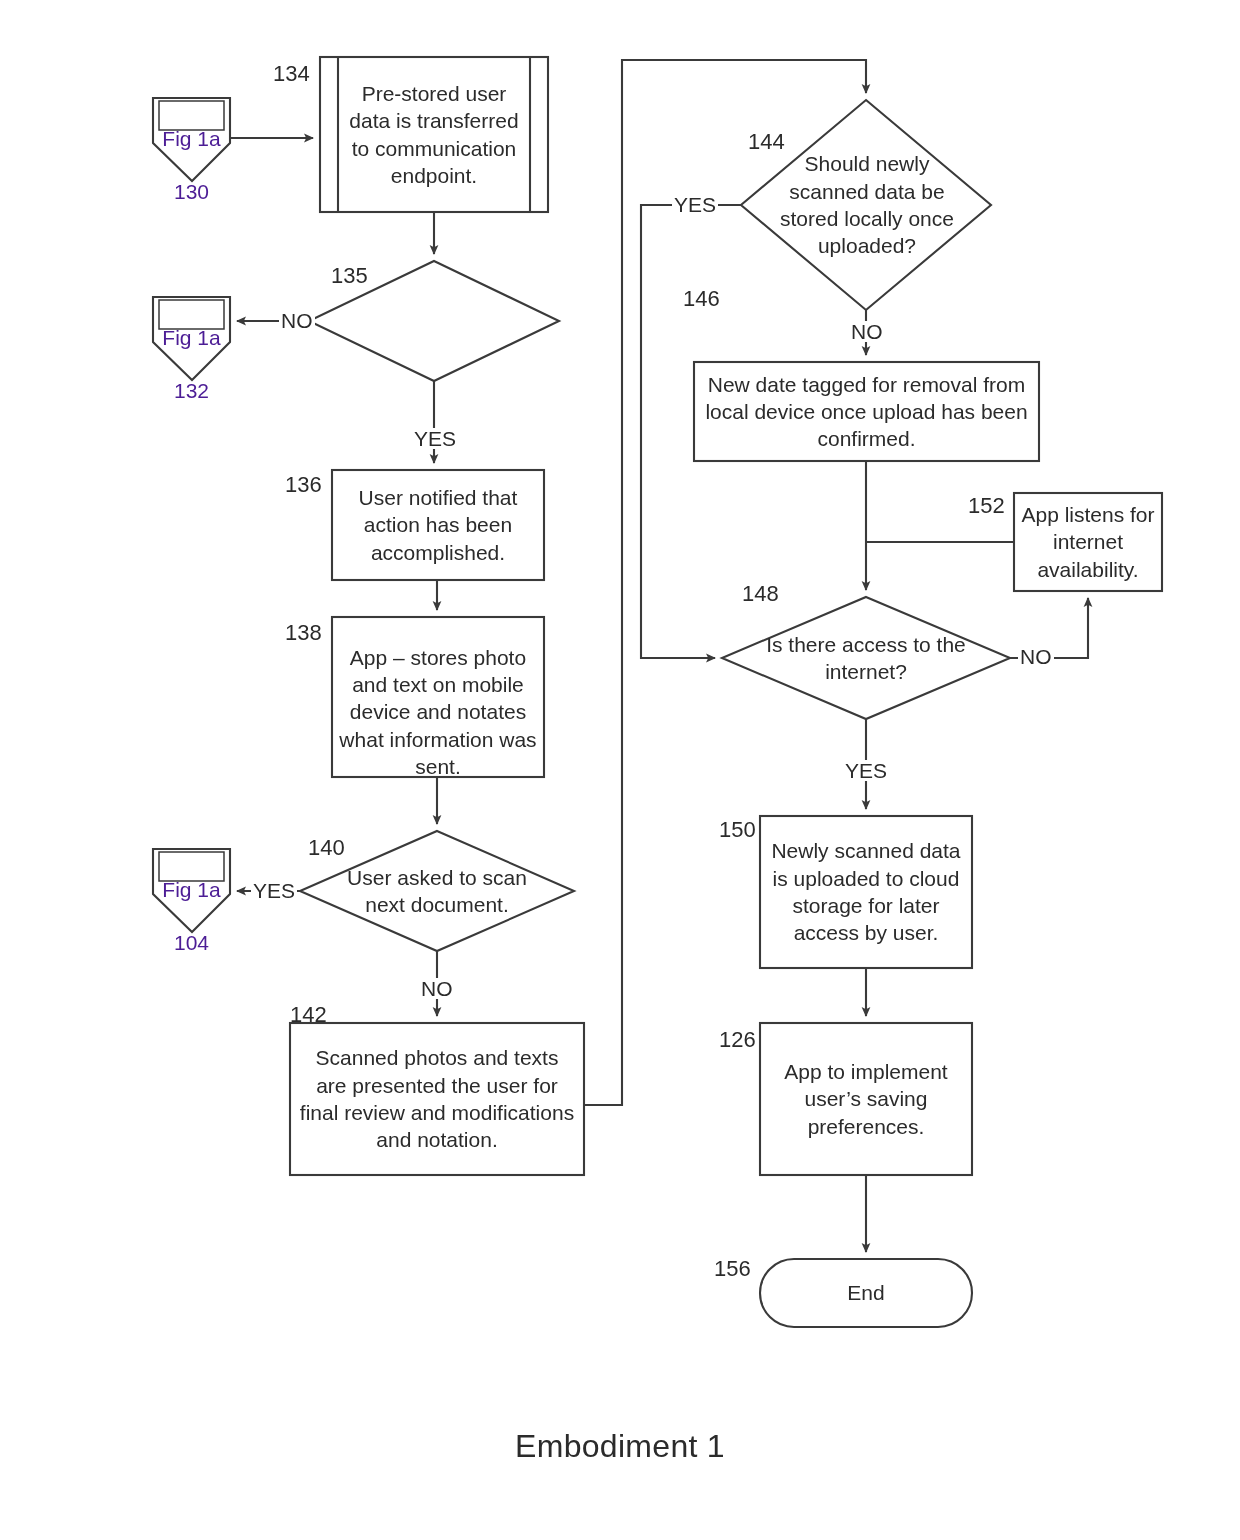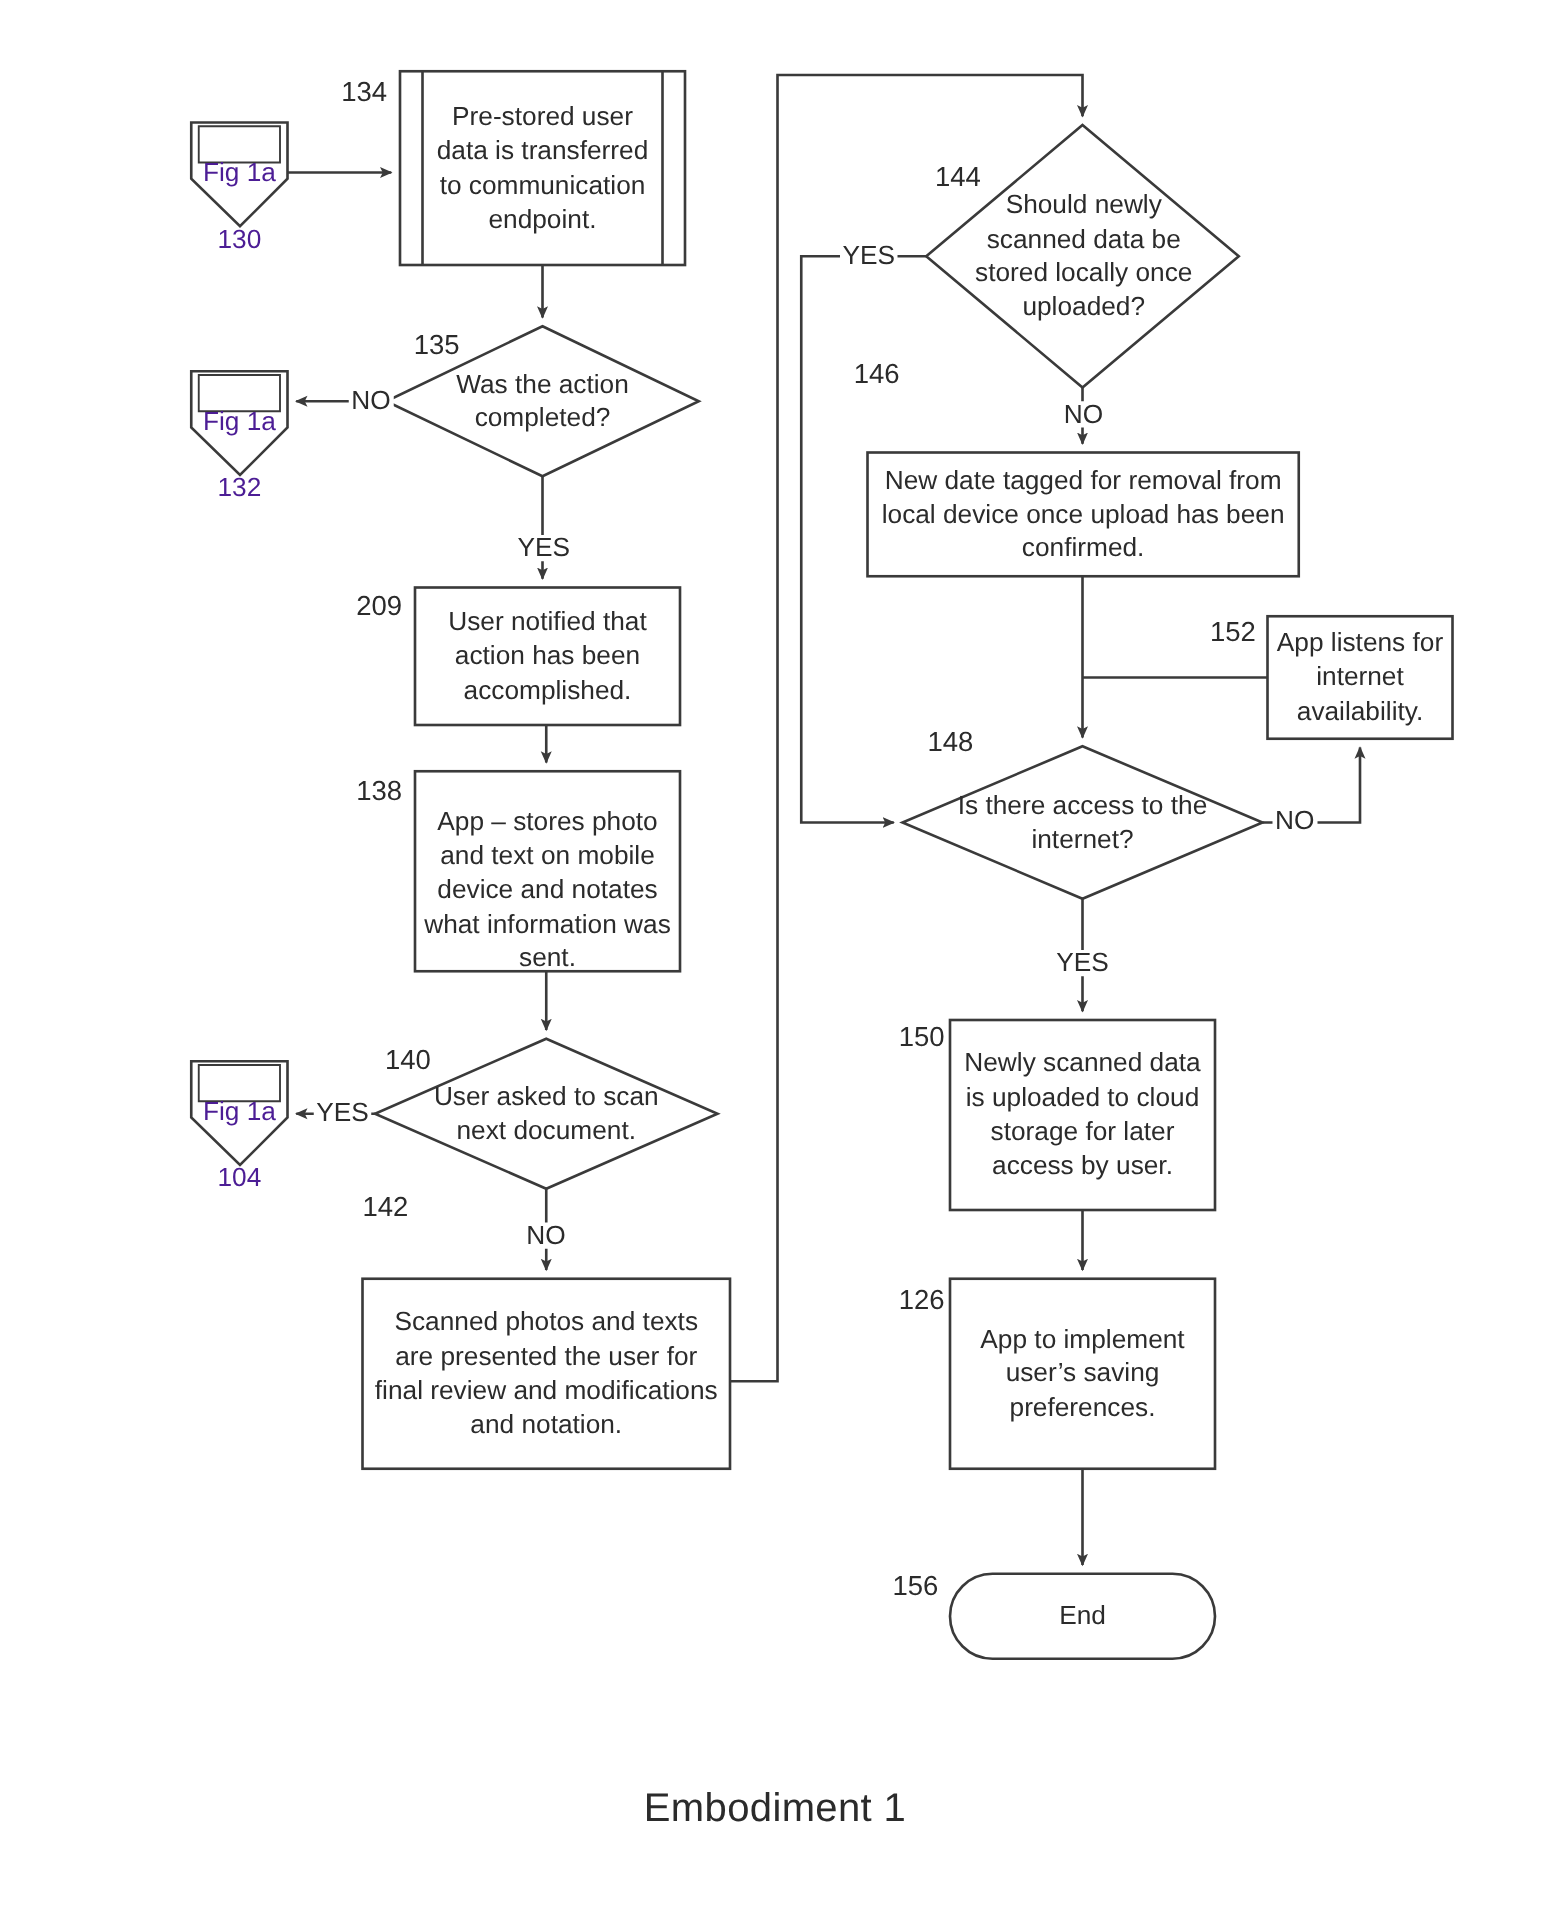--- a/index.html
+++ b/index.html
@@ -177,21 +177,20 @@
     <div>132</div>
   </div>
 
   <div class="conn-text" style="left:153px; top:851px; width:77px;">
     <div>Fig 1a</div>
     <div>104</div>
   </div>
 
   <div class="node-text" style="left:340px; top:57px; width:188px; height:155px; padding:0 4px;">Pre-stored user data is transferred to communication endpoint.</div>
 
-  <div class="node-text" style="left:344px; top:261px; width:180px; height:120px;">Was the action completed?</div>
 
   <div class="node-text" style="left:334px; top:470px; width:208px; height:110px; padding:0 4px;">User notified that action has been accomplished.</div>
 
   <div class="node-text" style="left:334px; top:617px; width:208px; height:160px; padding:0 4px;margin-top:15px;">App – stores photo and text on mobile device and notates what information was sent.</div>
 
   <div class="node-text" style="left:342px; top:831px; width:190px; height:120px;">User asked to scan next document.</div>
 
   <div class="node-text" style="left:292px; top:1023px; width:290px; height:152px; padding:12px 6px;border-radius:12px;">Scanned photos and texts are presented the user for final review and modifications and notation.</div>
 
   <div class="node-text" style="left:776px; top:100px; width:182px; height:210px;">Should newly scanned data be stored locally once uploaded?</div>
@@ -203,24 +202,24 @@
   <div class="node-text" style="left:748px; top:598px; width:236px; height:120px;">Is there access to the internet?</div>
 
   <div class="node-text" style="left:762px; top:816px; width:208px; height:152px; padding:0 4px;">Newly scanned data is uploaded to cloud storage for later access by user.</div>
 
   <div class="node-text" style="left:762px; top:1023px; width:208px; height:152px; padding:0 4px;">App to implement user’s saving preferences.</div>
 
   <div class="node-text" style="left:760px; top:1259px; width:212px; height:68px;">End</div>
 
   <div class="ref-num" style="left:273px; top:63px;">134</div>
   <div class="ref-num" style="left:331px; top:265px;">135</div>
-  <div class="ref-num" style="left:285px; top:474px;">209</div>
+  <div class="ref-num" style="left:285px; top:474px;">136</div>
   <div class="ref-num" style="left:285px; top:622px;">138</div>
   <div class="ref-num" style="left:308px; top:837px;">140</div>
-  <div class="ref-num" style="left:290px; top:955px;">142</div>
+  <div class="ref-num" style="left:290px; top:1004px;">142</div>
 
   <div class="ref-num" style="left:748px; top:131px;">144</div>
   <div class="ref-num" style="left:683px; top:288px;">146</div>
   <div class="ref-num" style="left:968px; top:495px;">152</div>
   <div class="ref-num" style="left:742px; top:583px;">148</div>
   <div class="ref-num" style="left:719px; top:819px;">150</div>
   <div class="ref-num" style="left:719px; top:1029px;">126</div>
   <div class="ref-num" style="left:714px; top:1258px;">156</div>
 
   <div class="edge-label" style="left:279px; top:310px;">NO</div>

